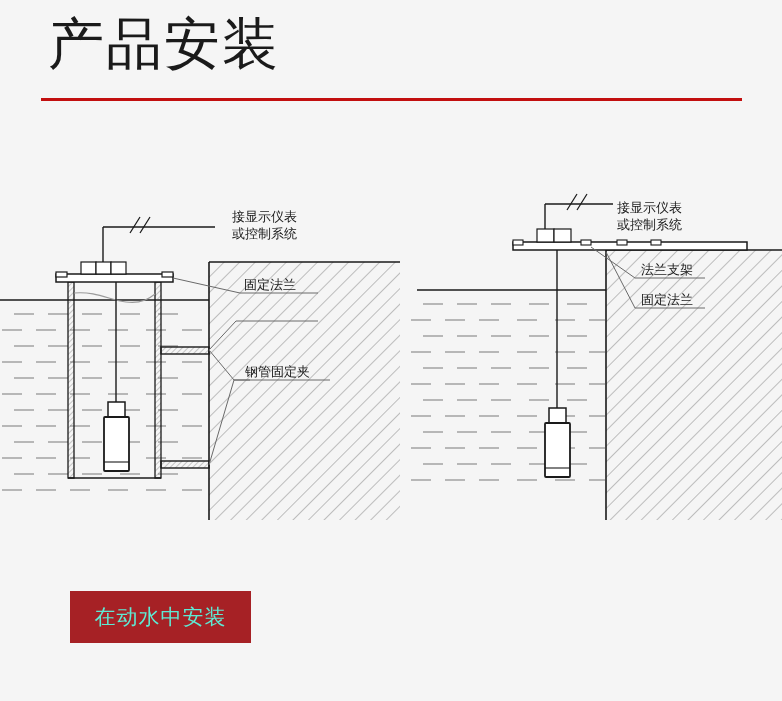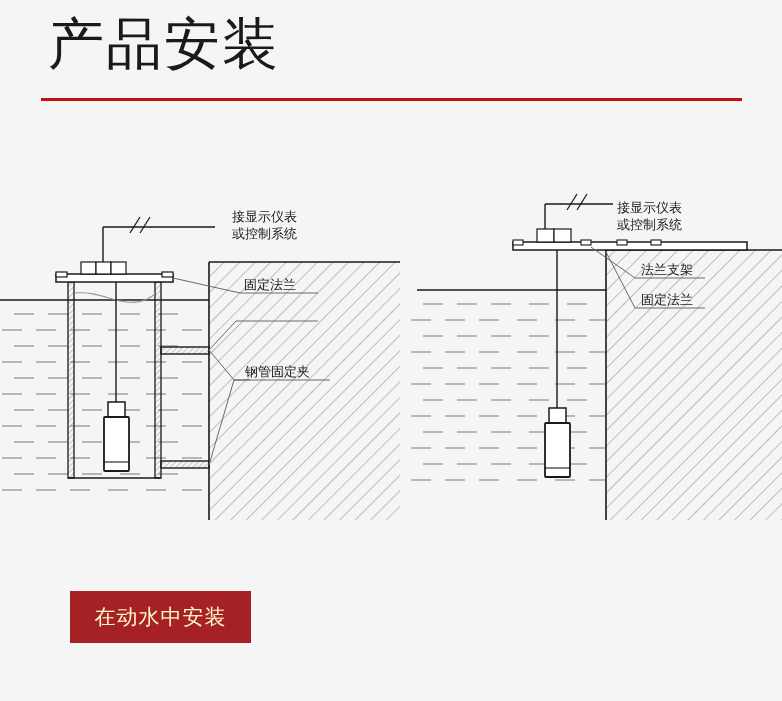--- a/index.html
+++ b/index.html
@@ -51,21 +51,21 @@
 
   .diagram svg { display: block; }
 
   
   .caption-btn {
     position: absolute;
     top: 591px;
     width: 181px;
     height: 52px;
     background: #a62125;
-    color: #fef9c3;
+    color: #5eead4;
     font-size: 21px;
     letter-spacing: 1px;
     display: flex;
     align-items: center;
     justify-content: center;
     box-sizing: border-box;
     user-select: none;
   }
   #caption-dynamic { left: 70px; }
   #caption-static  { left: 501px; }

